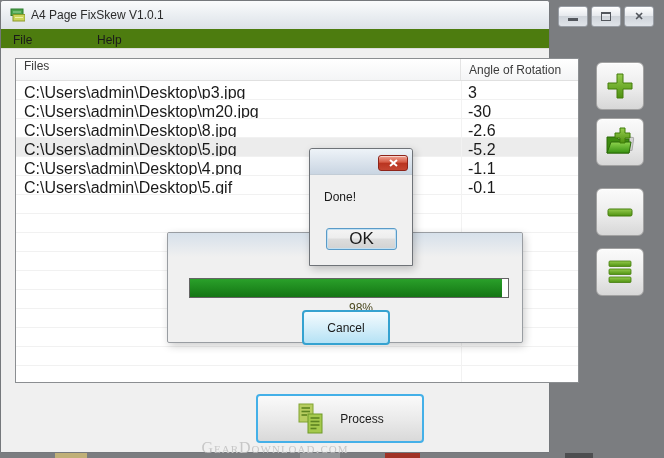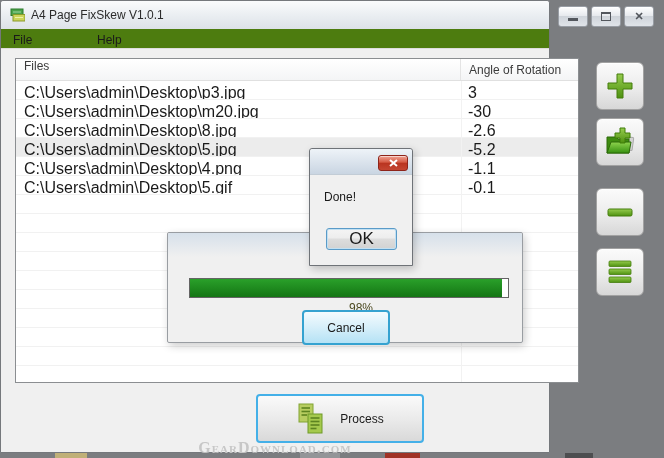--- a/index.html
+++ b/index.html
@@ -54,21 +54,21 @@
 
   
   .process-btn { position:absolute; left:255px; top:393px; width:168px; height:49px;
                  border:2px solid #44b0e8; border-radius:4px;
                  background:linear-gradient(#fafafa, #e9e9e9 55%, #d9d9d9);
                  display:flex; align-items:center; justify-content:center; gap:14px; }
   .process-label { font-size:12px; color:#1a1a1a; }
 
   .watermark { position:absolute; left:0; top:438px; width:100%; text-align:center;
                font-family:"Liberation Serif", serif; font-variant:small-caps;
-               font-size:16px; letter-spacing:1px; color:#c7c7c7;font-weight:bold; }
+               font-size:16px; letter-spacing:1px; color:#c7c7c7; }
 
   
   .done-dialog { position:absolute; left:293px; top:148px; width:104px; height:118px;
                  background:#f0f0f0; border:1px solid #6f7378; border-radius:3px 3px 0 0;
                  box-shadow:2px 3px 8px rgba(0,0,0,.22); z-index:6;margin-left:16px; }
   .done-titlebar { position:absolute; left:0; top:0; width:100%; height:26px;
                    background:linear-gradient(#eef3f8, #c9d5e2); border-radius:3px 3px 0 0;
                    border-bottom:1px solid #c2ccd6; }
   .done-close { position:absolute; left:68px; top:6px; width:30px; height:16px;
                 border:1px solid #8e241a; border-radius:3px;

